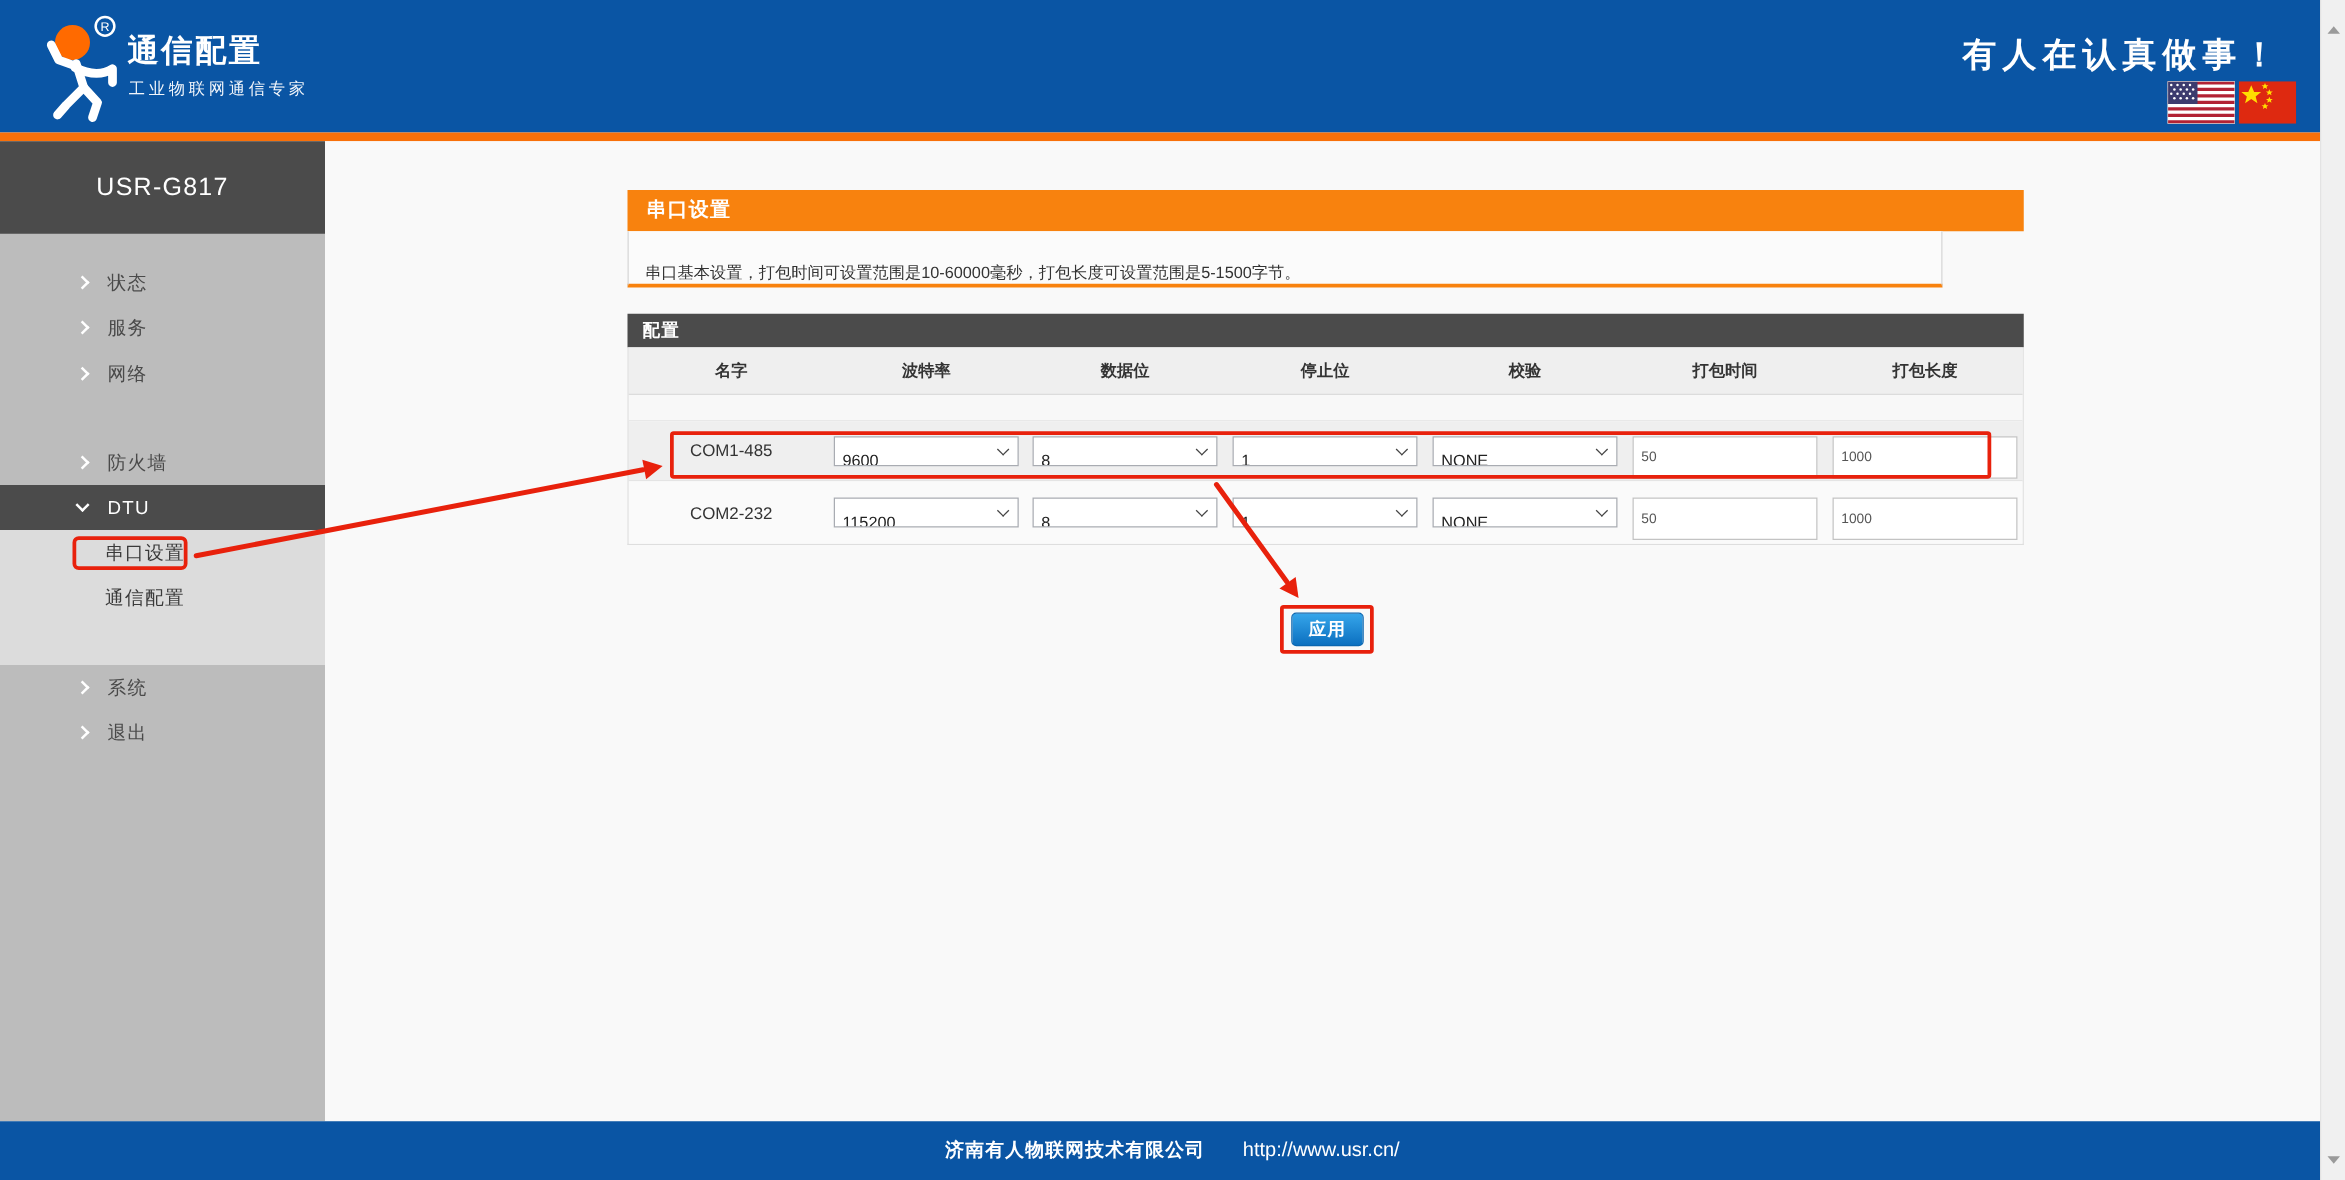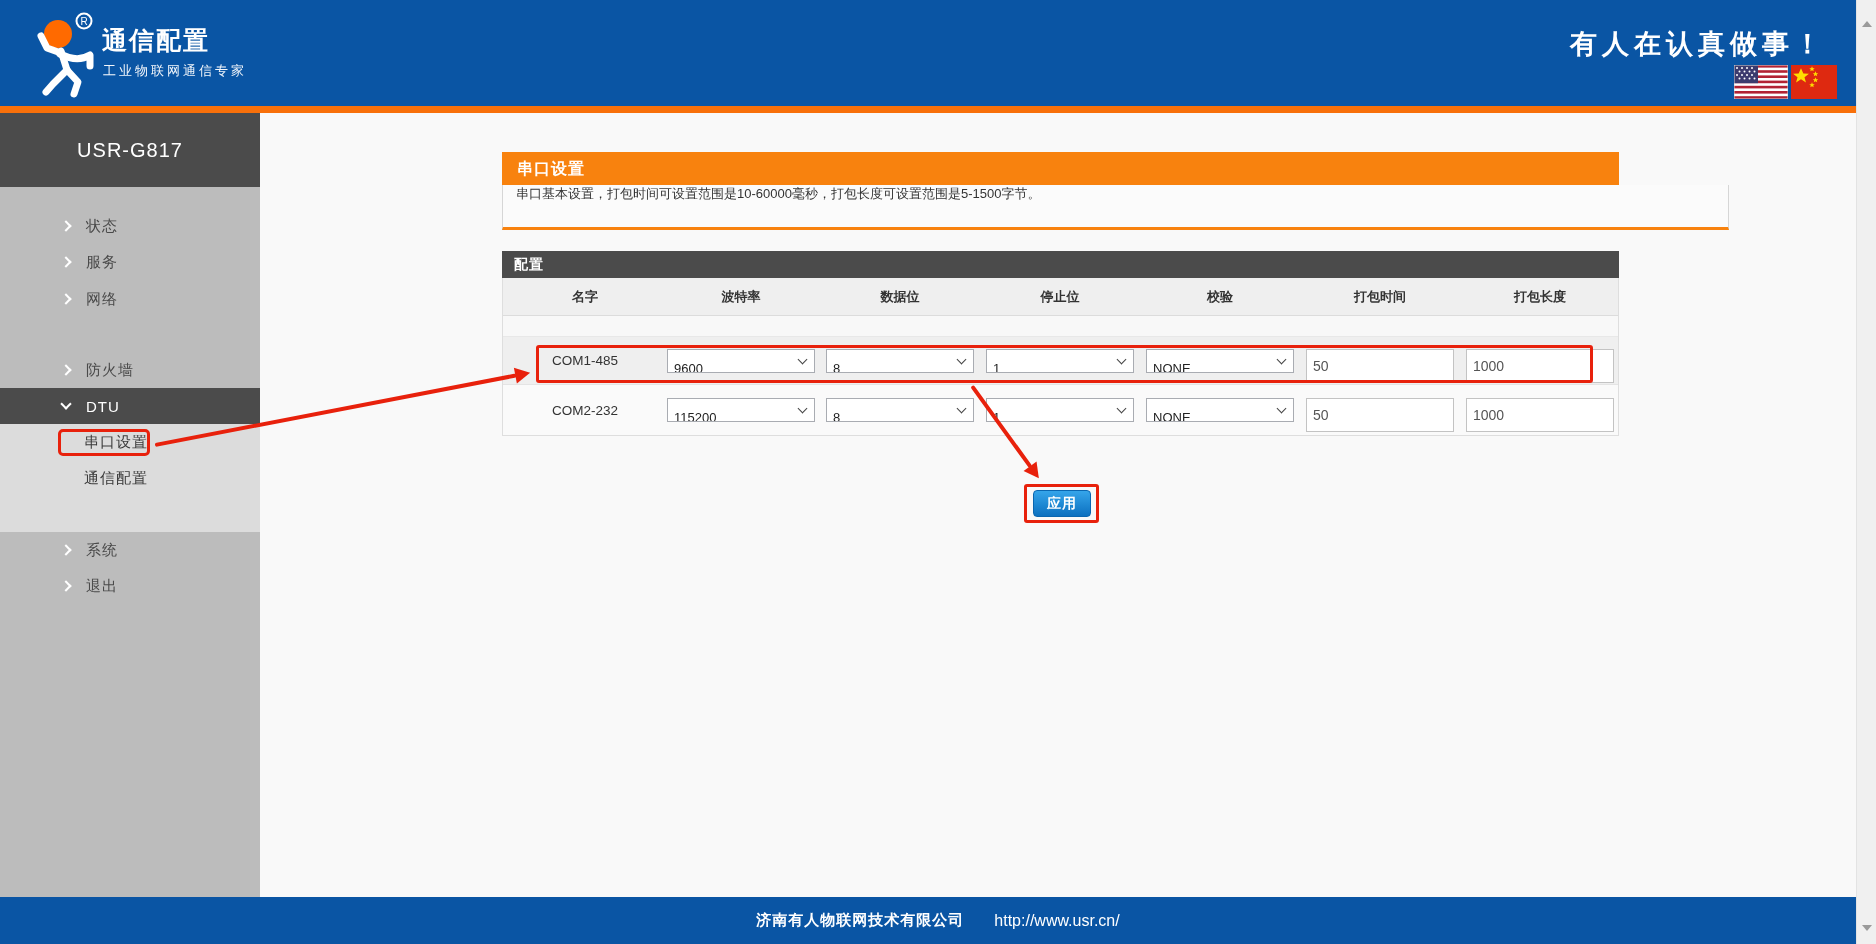--- a/index.html
+++ b/index.html
@@ -29,23 +29,23 @@
   .sb-item .lbl{margin-left:16px;font-size:15px;color:#4a4a4a;letter-spacing:1px;}
   .sb-item.active{background:#4b4b4b;}
   .sb-item.active .lbl{color:#fff;}
   .submenu-bg{position:absolute;left:0;top:311px;width:260px;height:108px;background:#dcdcdc;}
   .sb-sub{position:absolute;left:0;width:260px;height:36px;display:flex;align-items:center;cursor:pointer;}
   .sb-sub .lbl{margin-left:84px;font-size:15px;color:#3a3a3a;letter-spacing:1px;}
   
   .main{position:absolute;left:260px;top:113px;width:1596px;height:784px;background:#f9f9f9;}
   .panel-title{position:absolute;left:242px;top:39px;width:1117px;height:33px;background:#f8820e;color:#fff;
     font-size:16px;font-weight:bold;line-height:33px;padding-left:15px;letter-spacing:1px;}
-  .desc-box{position:absolute;left:242px;top:72px;width:1227px;height:45px;background:#fbfbfb;
+  .desc-box{position:absolute;left:242px;top:72px;width:1052px;height:45px;background:#fbfbfb;
     border:1px solid #d6d6d6;border-top:none;border-bottom:3px solid #f8820e;
-    display:flex;align-items:flex-start;padding-left:13px;font-size:13px;color:#333;}
+    display:flex;align-items:flex-end;padding-left:13px;font-size:13px;color:#333;}
   .config-bar{position:absolute;left:242px;top:138px;width:1117px;height:27px;background:#4b4b4b;color:#fff;
     font-size:14px;font-weight:bold;line-height:27px;padding-left:12px;letter-spacing:1px;}
   .table{position:absolute;left:242px;top:165px;width:1117px;background:#fafafa;border:1px solid #dedede;border-top:none;}
   .thead{position:relative;height:38px;background:#efefef;border-bottom:1px solid #dcdcdc;}
   .th{position:absolute;top:0;height:38px;line-height:38px;text-align:center;font-size:13px;font-weight:bold;color:#333;}
   .spacer-row{position:relative;height:21px;background:#f8f8f8;border-bottom:1px solid #e8e8e8;}
   .row{position:relative;height:48px;}
   .row.odd{background:#efefef;border-bottom:1px solid #e4e4e4;}
   .row.even{background:#fafafa;height:50px;}
   .rowlabel{position:absolute;left:0;top:0;width:164px;height:100%;display:flex;align-items:center;justify-content:center;
@@ -54,21 +54,21 @@
   .l2{left:164px}.l3{left:323px}.l4{left:483px}.l5{left:643px}.l6{left:803px}.l7{left:963px}
   .h2{left:164px;width:148px}.h3{left:323px;width:148px}.h4{left:483px;width:148px}
   .h5{left:643px;width:148px}.h6{left:803px;width:148px}.h7{left:963px;width:148px}
   .h1{left:0;width:164px}
   .selwrap{position:relative;width:148px;height:24px;}
   .selwrap select{
     -webkit-appearance:none;appearance:none;width:100%;height:100%;border:1px solid #a9acb2;background:#fff;
     font-size:13px;color:#222;padding:11px 20px 0 6px;border-radius:0;font-family:inherit;}
   .selchev{position:absolute;right:9px;top:7px;width:7px;height:7px;border-right:1.7px solid #444;
     border-bottom:1.7px solid #444;transform:rotate(45deg);pointer-events:none;}
-  .txtinput{width:148px;height:24px;border:1px solid #c3c3c3;background:#fff;font-size:14px;color:#555;
+  .txtinput{width:148px;height:24px;border:1px solid #c3c3c3;background:#fff;font-size:11px;color:#555;
     padding:16px 6px;font-family:inherit;}
   .apply-btn{position:absolute;left:773px;top:377px;width:58px;height:27px;border:1px solid #0a66b0;border-radius:4px;
     background:linear-gradient(#35a5ea,#0c70c0);color:#fff;font-size:14px;font-weight:bold;letter-spacing:1px;
     cursor:pointer;font-family:inherit;}
   
   .footer{position:absolute;left:0;top:897px;width:1876px;height:47px;background:#0a55a4;
     display:flex;align-items:center;justify-content:center;gap:30px;}
   .footer .company{color:#fff;font-size:15px;font-weight:600;letter-spacing:1px;}
   .footer .url{color:#fff;font-size:16px;}
   

